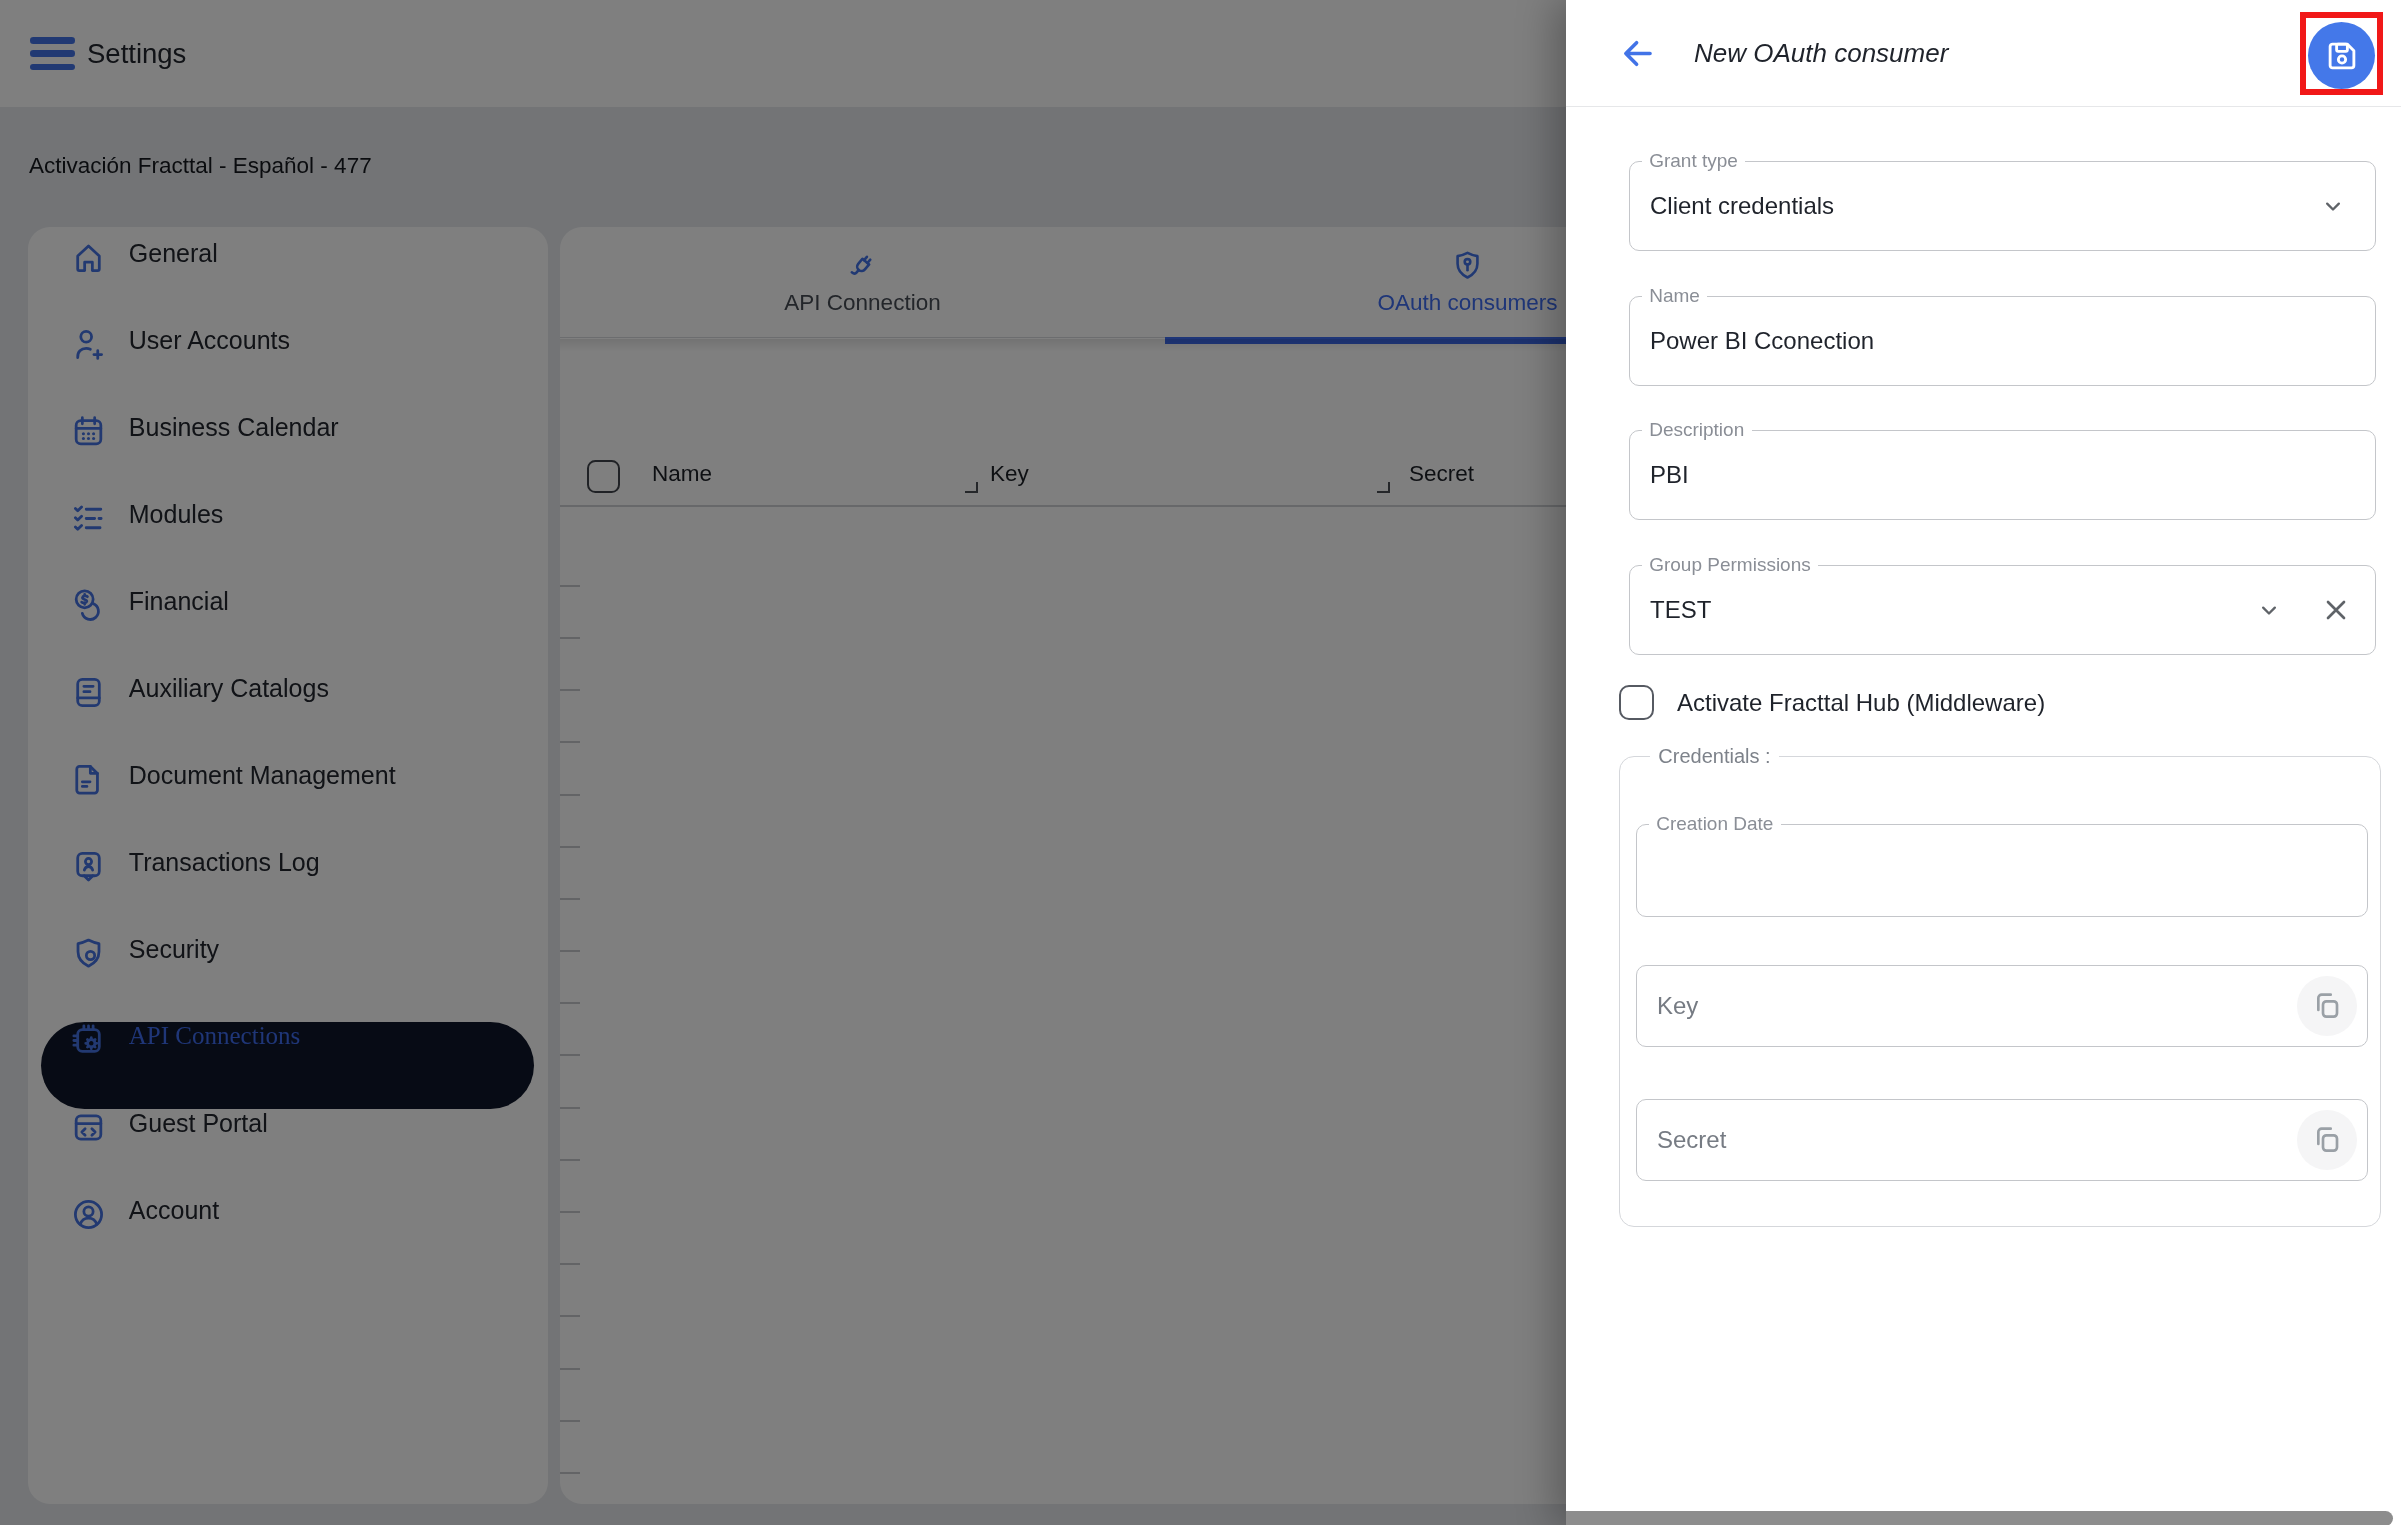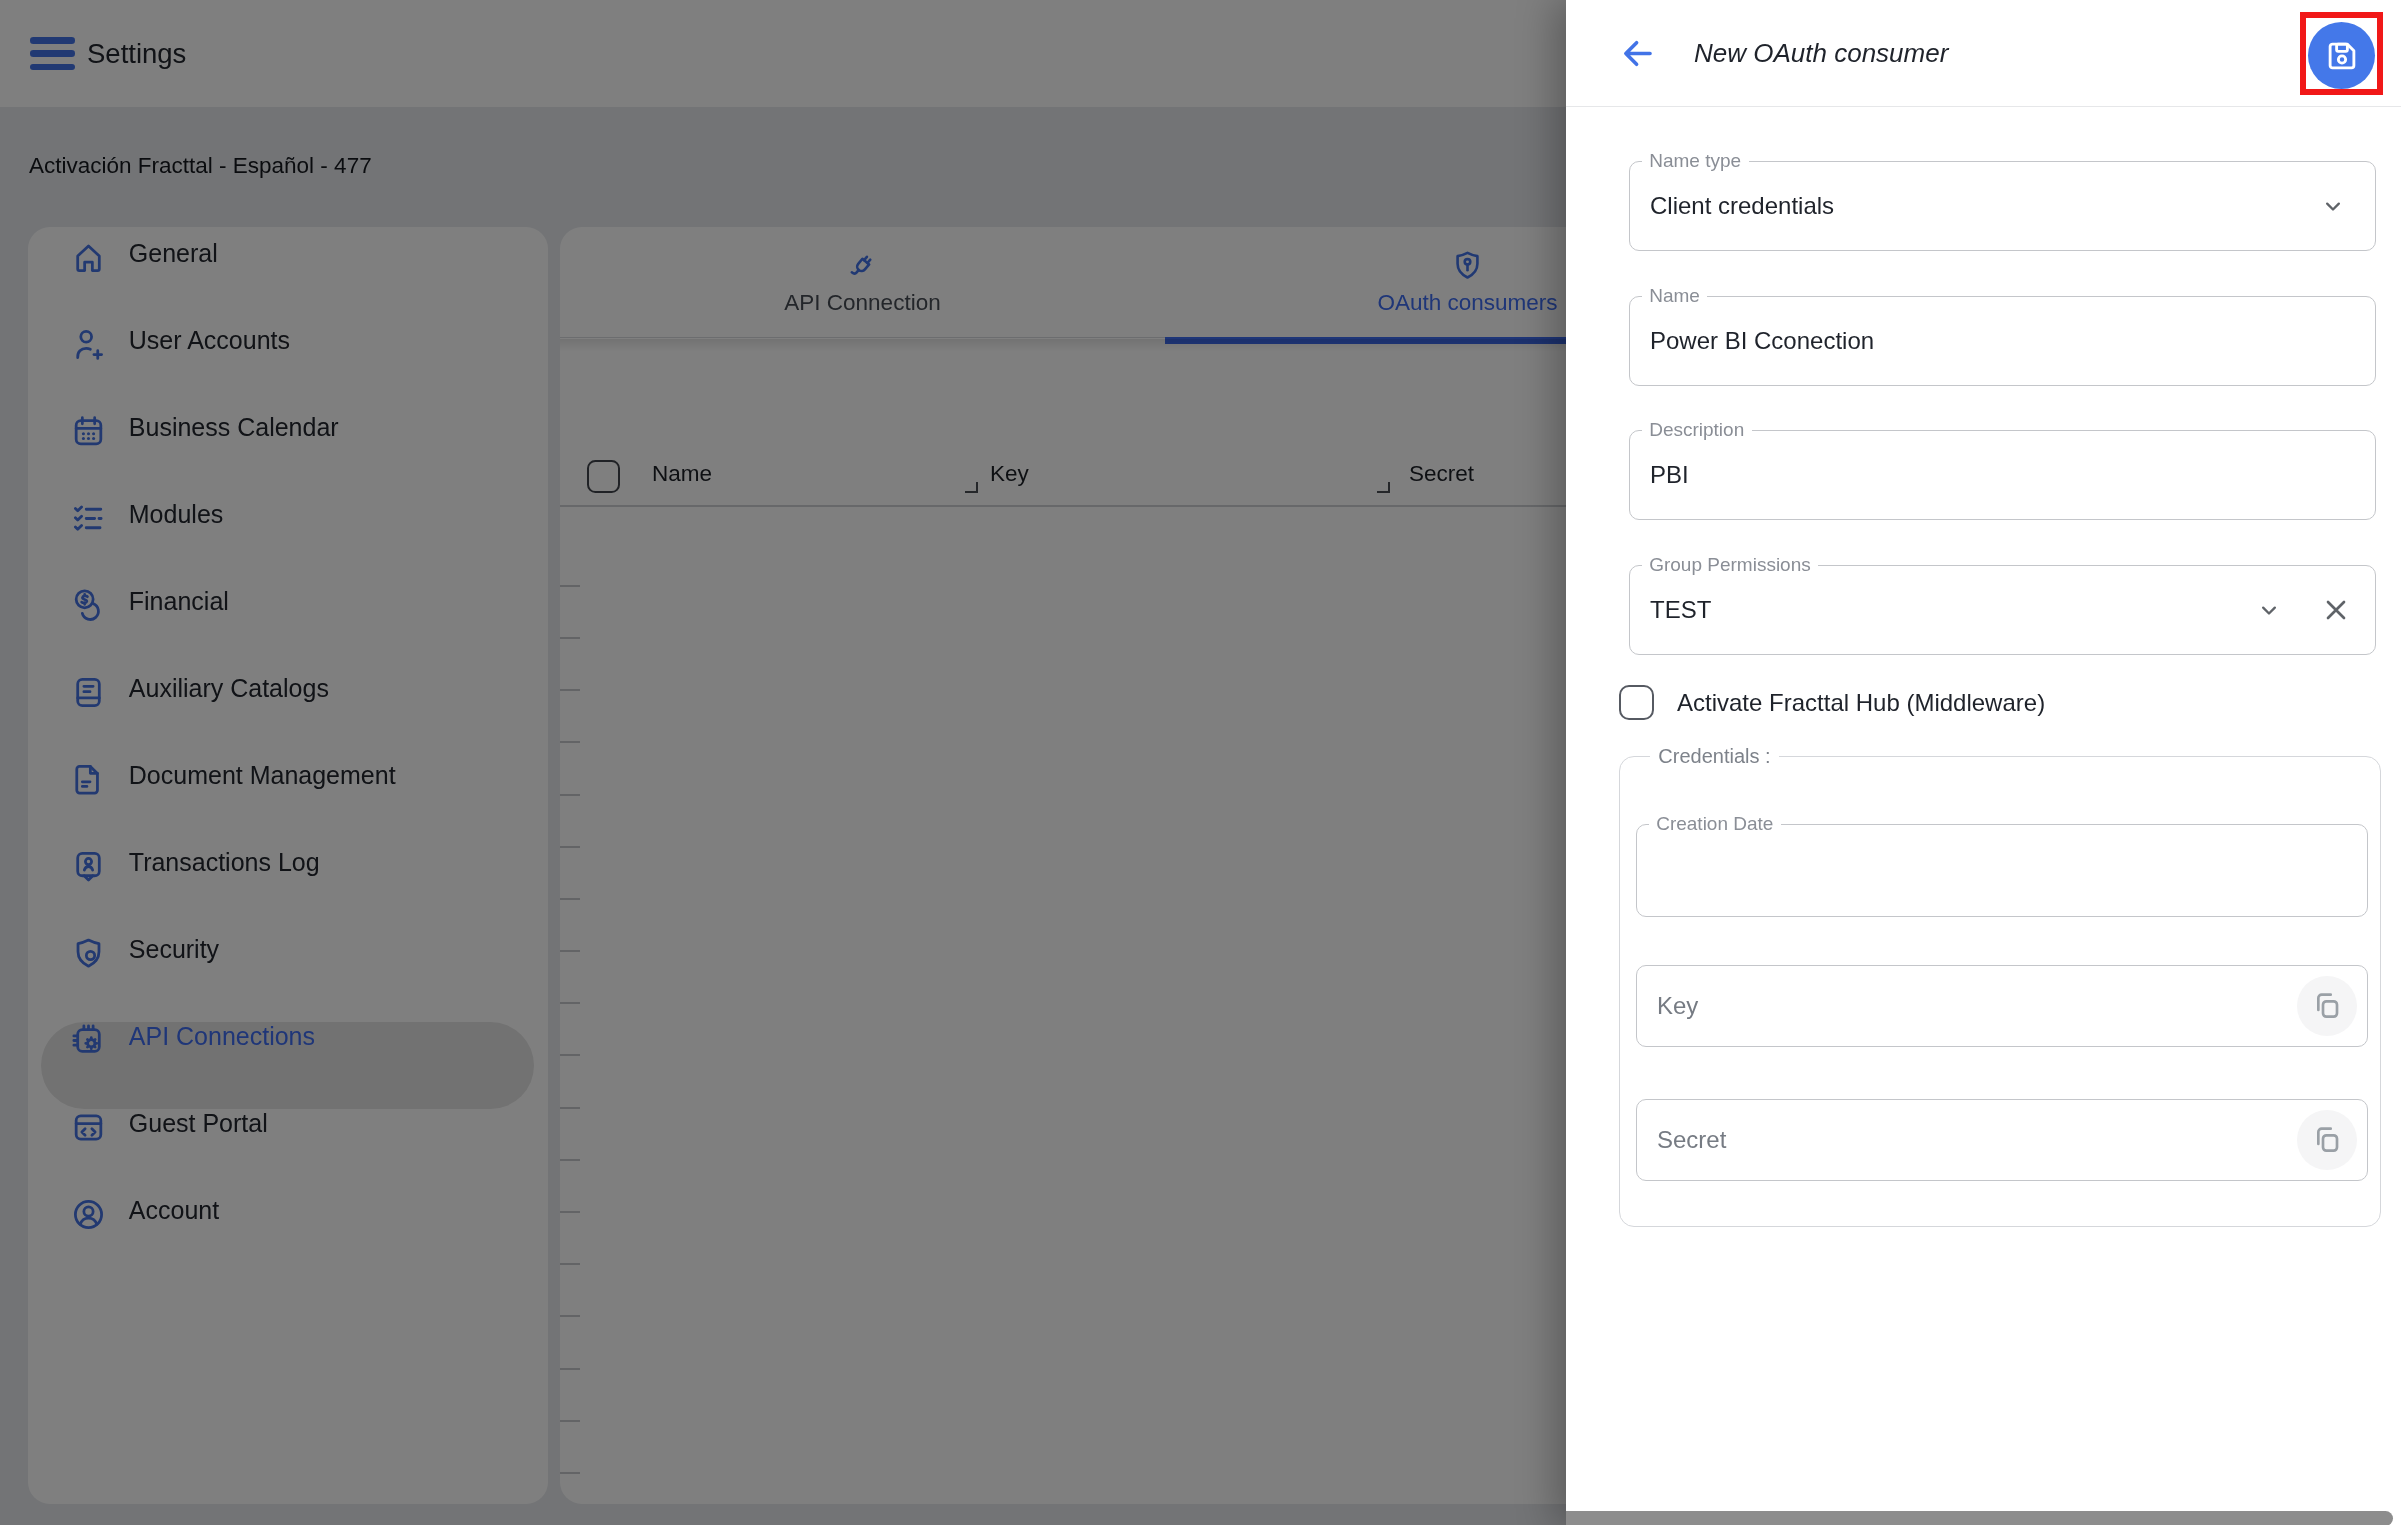--- a/index.html
+++ b/index.html
@@ -13,21 +13,21 @@
   .app-title{position:absolute;left:87px;top:0;height:107px;display:flex;align-items:center;
              font-size:27.5px;font-weight:500;color:#22262e;text-align:right;}
   .subtitle{position:absolute;left:29px;top:153px;font-size:22.5px;color:#15181e;}
 
   .card{position:absolute;background:#fff;border-radius:22px;}
   .sidebar{left:27.5px;top:227px;width:520px;height:1277px;padding-top:11.7px;box-sizing:border-box;}
   .side-item{height:87px;margin:0 13.3px;display:flex;gap:22px;
              padding-left:29px;border-radius:44px;font-size:25px;color:#22262e;cursor:pointer;}
   .side-item svg{width:37px;height:37px;flex:0 0 37px;stroke:#4472e2;fill:none;
                  stroke-width:1.8;stroke-linecap:round;stroke-linejoin:round;}
-  .side-item.selected{background:#e5e5e5;color:#3e6cf0;}
+  .side-item.selected{background:#0f172a;color:#3e6cf0;font-family:Liberation Serif, serif;}
 
   .main-card{left:560px;top:227px;width:1841px;height:1277px;}
   .tabs{position:absolute;left:0;top:0;width:100%;height:110px;display:flex;
         border-bottom:1.7px solid #d9dbdf;}
   .tabs::after{content:"";position:absolute;left:0;right:0;top:112px;height:13.3px;
         background:linear-gradient(rgba(0,0,0,.10),rgba(0,0,0,0));}
   .tab{width:605px;display:flex;flex-direction:column;align-items:center;justify-content:center;
        gap:6.7px;font-size:22.5px;color:#474c55;cursor:pointer;position:relative;}
   .tab svg{width:35px;height:35px;stroke:#4273e7;fill:none;stroke-width:1.8;
            stroke-linecap:round;stroke-linejoin:round;}
@@ -286,21 +286,21 @@
         <svg viewBox="0 0 24 24">
             <path d="M6 4.5h9.3l4.2 4.2V18a1.5 1.5 0 0 1-1.5 1.5H6A1.5 1.5 0 0 1 4.5 18V6A1.5 1.5 0 0 1 6 4.5z"></path>
             <rect x="8.6" y="4.5" width="6.8" height="4.6" rx="1"></rect>
             <circle cx="12" cy="14.2" r="2.3"></circle>
           </svg>
       </div>
       <div class="annotation"></div>
     </div>
 
     <div class="field f-grant">
-      <span class="flabel">Name type</span>
+      <span class="flabel">Grant type</span>
       <span class="fvalue">Client credentials</span>
       <svg class="chevron icon-gray" style="right:28px;" viewBox="0 0 24 24">
           <path d="M7 10l5 5 5-5"></path>
         </svg>
     </div>
 
     <div class="field f-name">
       <span class="flabel">Name</span>
       <span class="fvalue">Power BI Cconection</span>
     </div>

